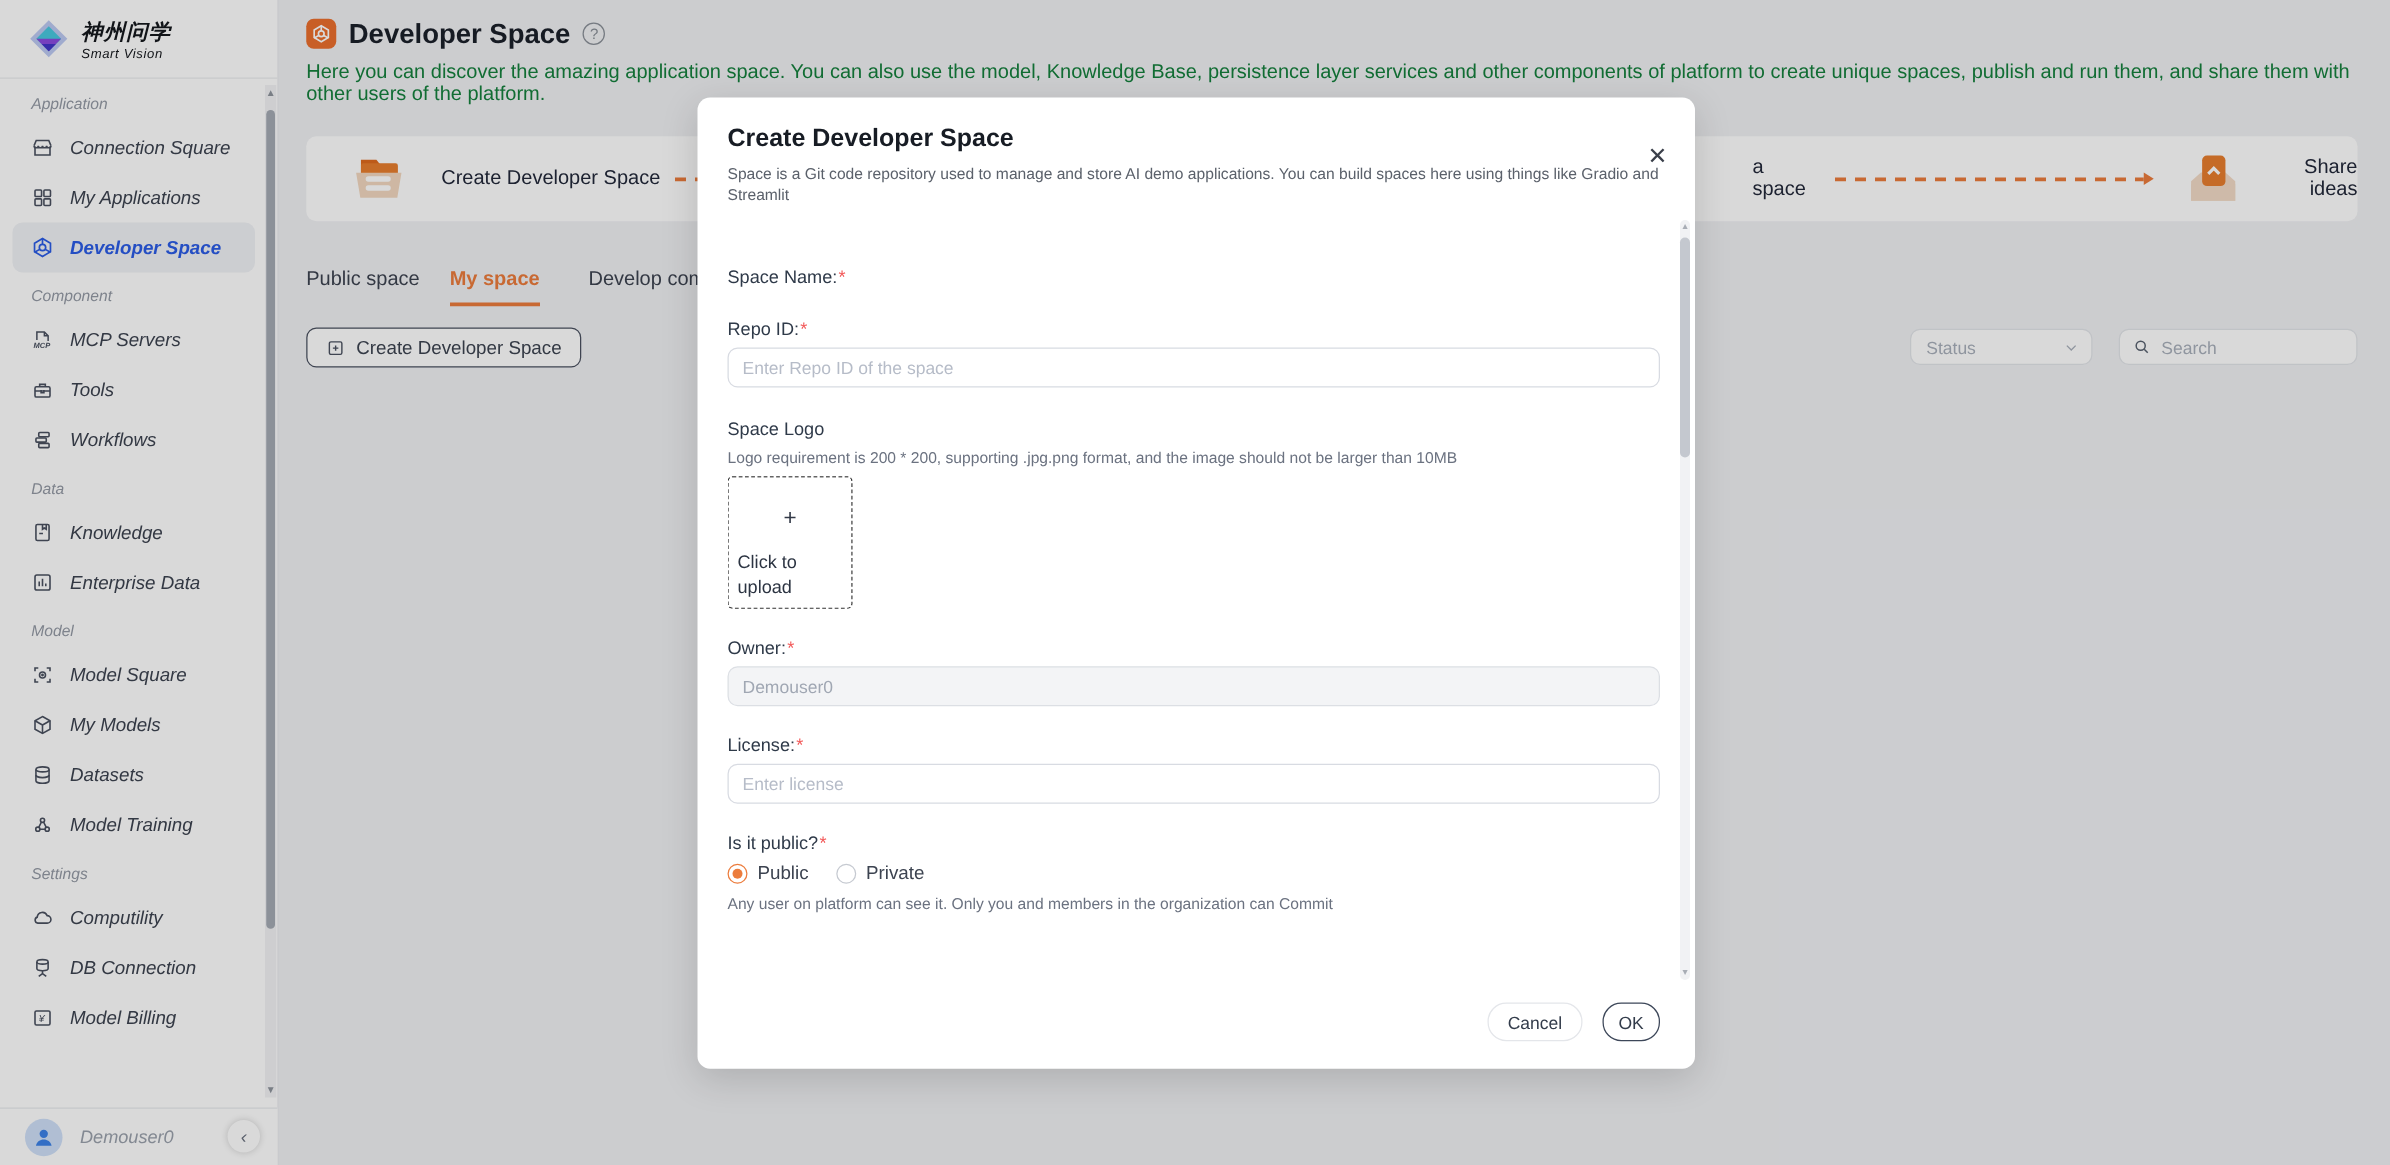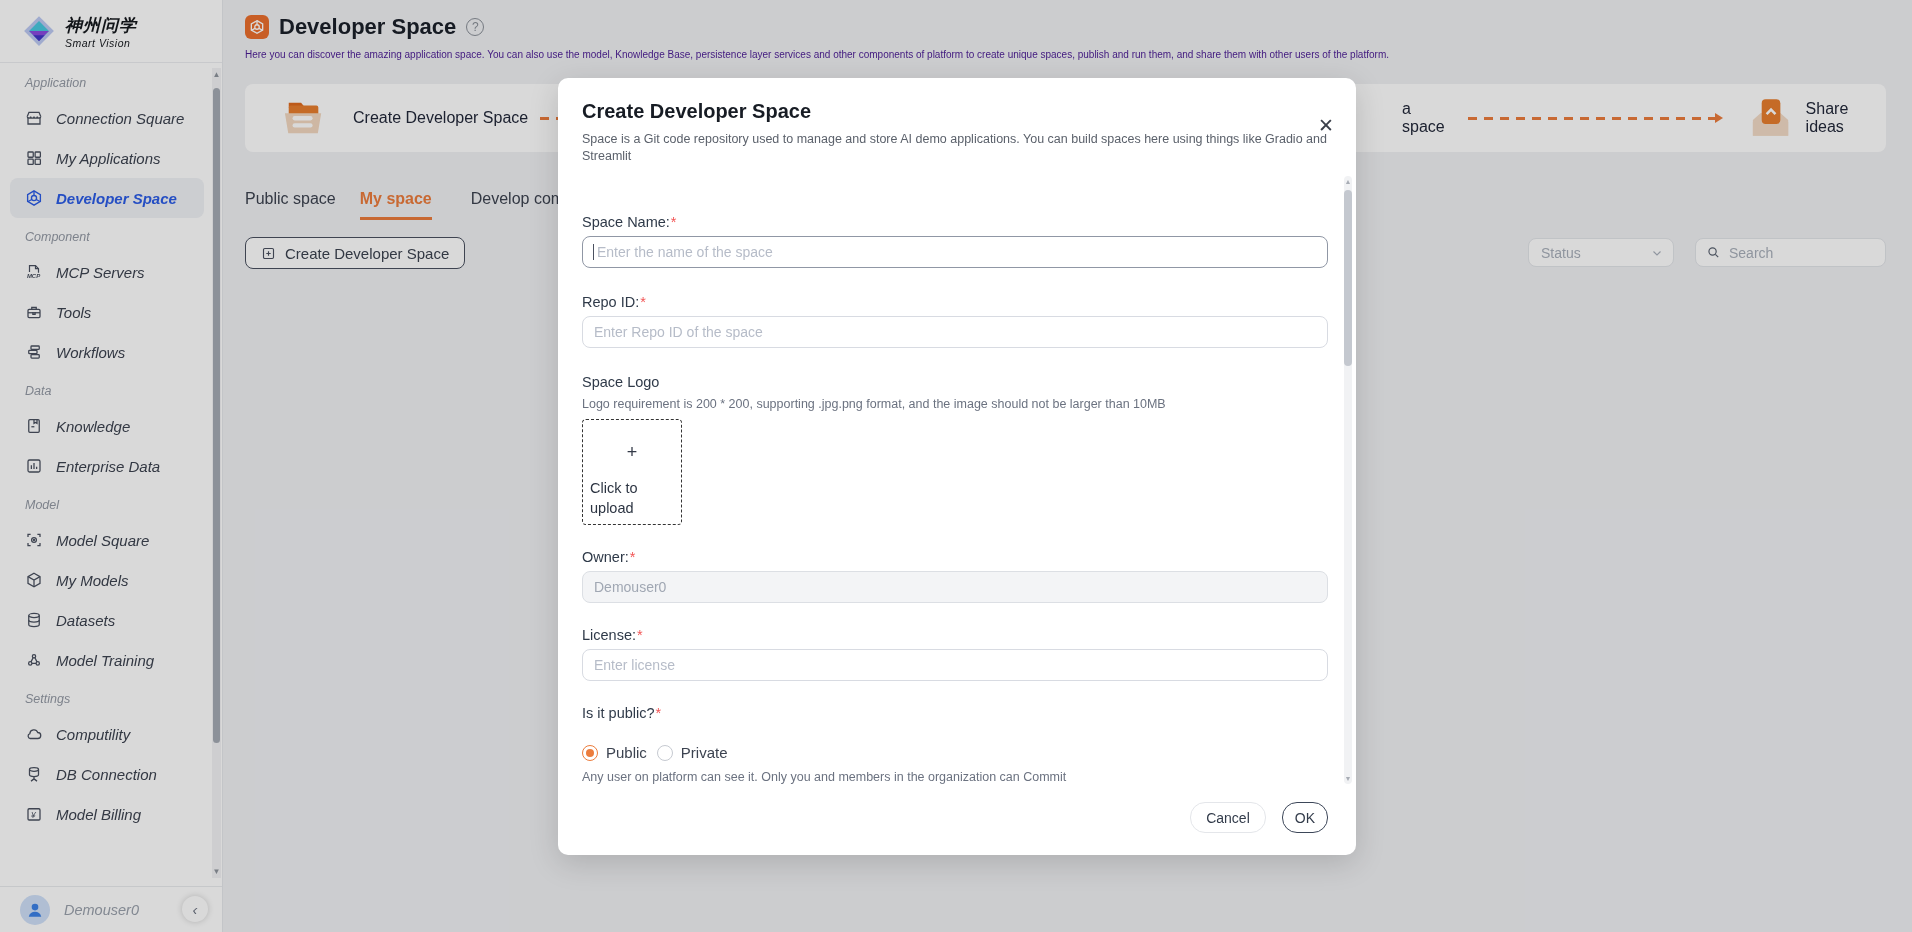--- a/index.html
+++ b/index.html
@@ -24,21 +24,21 @@
   .avatar { width:30px; height:30px; border-radius:50%; background:#cfe0f8; display:flex; align-items:center; justify-content:center; }
   .user-name { font-size:14.5px; color:#9aa1ac; }
   .collapse-btn { position:absolute; right:14px; top:9px; width:26px; height:26px; border-radius:50%; background:#fff; box-shadow:0 0 6px rgba(0,0,0,0.18); display:flex; align-items:center; justify-content:center; font-size:15px; color:#6b7280; cursor:pointer; }
 
   
   .main { position:absolute; left:223px; top:0; right:0; bottom:0; background:#f0f1f4; padding:14px 26px 0 22px; }
   .title-row { display:flex; align-items:center; gap:10px; }
   .app-ico { width:24px; height:24px; border-radius:6px; background:#ec6f2d; display:flex; align-items:center; justify-content:center; }
   .page-title { font-size:22px; font-weight:bold; color:#1b202a; }
   .help-ico { width:18px; height:18px; border-radius:50%; border:1.5px solid #8a9098; color:#8a9098; font-size:12px; display:flex; align-items:center; justify-content:center; }
-  .page-desc { margin-top:9px; font-size:10px; color:#4c1d95; }
+  .page-desc { margin-top:9px; font-size:16px; color:#15803d; }
   .banner { position:relative; margin-top:24px; height:68px; background:#ffffff; border-radius:8px; display:flex; align-items:center; padding-left:36px; overflow:hidden; }
   .step-label { font-size:16px; color:#23293a;margin-left:44px; }
   .dash-line { height:3px; background:repeating-linear-gradient(90deg,#ec7c3c 0 9px,transparent 9px 16px); }
   .arrow-head { width:0; height:0; border-left:8px solid #ec7c3c; border-top:5px solid transparent; border-bottom:5px solid transparent; }
   .banner-left-dash { width:580px; margin-left:12px; }
   .banner-right { position:absolute; left:1113px; top:0; height:68px; display:flex; align-items:center; }
   .tabs { margin-top:38px; display:flex; gap:24px; font-size:16px; color:#3d4350; }
   .tab { padding-bottom:9px; cursor:pointer; }
   .tab.active { color:#ec7c3c; font-weight:bold; border-bottom:3px solid #ec7c3c; }
   .tab-develop { margin-left:15px; }
@@ -63,21 +63,21 @@
   .f-input input { width:100%; height:32px; border:1px solid #d8dbe2; border-radius:8px; padding:0 11px; font-size:14px; color:#3c4350; outline:none; background:#fff; font-family:"Liberation Sans",sans-serif; }
   .f-input input::placeholder { color:#b6bcc8; }
   .f-input.focused input { border:1.5px solid #9097a5; }
   .caret { position:absolute; left:11px; top:8px; width:1px; height:16px; background:#4a5160; }
   .f-input input:disabled { background:#f3f4f6; color:#a0a7b3; border-color:#dcdfe4; }
   .gap26 { margin-top:26px; } .gap24 { margin-top:24px; }
   .f-hint { margin-top:7px; font-size:12.5px; color:#6b7280; }
   .upload-box { margin-top:8px; width:100px; height:106px; border:1px dashed #333; border-radius:4px; display:flex; flex-direction:column; cursor:pointer; padding:22px 7px 0; }
   .upload-plus { align-self:center; font-size:18px; color:#333a47; }
   .upload-text { margin-top:16px; font-size:14.5px; color:#2c3442; line-height:1.35; }
-  .radio-row { margin-top:23px; display:flex; gap:10px; }
+  .radio-row { margin-top:7px; display:flex; gap:22px; }
   .radio { display:flex; align-items:center; gap:8px; font-size:15px; color:#3c4350; cursor:pointer; }
   .r-circle { width:16px; height:16px; border-radius:50%; border:1px solid #c6cad1; background:#fff; display:flex; align-items:center; justify-content:center; }
   .radio.selected .r-circle { border:1.5px solid #ec7c3c; }
   .radio.selected .r-dot { width:8px; height:8px; border-radius:50%; background:#ec7c3c; }
   .m-footer { position:absolute; right:28px; bottom:22px; display:flex; gap:16px; }
   .btn { height:31px; border-radius:15px; background:#fff; font-size:14px; color:#333c4b; display:flex; align-items:center; cursor:pointer; font-family:"Liberation Sans",sans-serif; }
   .btn-cancel { border:1px solid #e4e6ea; padding:0 15px;text-align:right; }
   .btn-ok { border:1.5px solid #3d4759; padding:0 12px; }
   .m-scroll { position:absolute; right:4px; top:98px; width:8px; height:608px; background:#f1f2f4; border-radius:4px; }
   .m-thumb { position:absolute; left:0; top:14px; width:8px; height:176px; background:#c4c8cf; border-radius:4px; }
@@ -279,21 +279,21 @@
       <div class="banner-right">
         <span class="step-label">a space</span>
         <div class="dash-line" style="width:262px; margin-left:13px;"></div>
         <div class="arrow-head"></div>
         <svg width="50" height="46" viewBox="0 0 48 44" style="margin-left:24px;">
           <path d="M6 24l8-7h20l8 7v16H6z" fill="#f3dbc7"></path>
           <rect x="15" y="3" width="19" height="25" rx="4" fill="#e87e2e"></rect>
           <path d="M20 18l4.5-4.5L29 18" stroke="#ffffff" stroke-width="2.6" fill="none"></path>
           <path d="M6 26v14h36V26l-10 7H16z" fill="#f3dbc7"></path>
         </svg>
-        <span class="step-label" style="margin-left:12px;">Share ideas</span>
+        <span class="step-label" style="margin-left:12px;text-align:right;">Share ideas</span>
       </div>
     </div>
 
     <div class="tabs">
       <div class="tab">Public space</div>
       <div class="tab active">My space</div>
       <div class="tab tab-develop">Develop com</div>
     </div>
 
     <div class="toolbar">
@@ -322,24 +322,20 @@
 
   <div class="overlay"></div>
 
   <div class="modal">
     <div class="m-title">Create Developer Space</div>
     <div class="m-sub">Space is a Git code repository used to manage and store AI demo applications. You can build spaces here using things like Gradio and Streamlit</div>
     <div class="m-close">✕</div>
 
     <div class="m-body">
       <div class="f-label"><span>Space Name:</span><span class="req">*</span></div>
-      <div class="f-input focused">
-        <input style="padding-left: 14px;" placeholder="Enter the name of the space">
-        <div class="caret"></div>
-      </div>
 
       <div class="f-label gap26"><span>Repo ID:</span><span class="req">*</span></div>
       <div class="f-input">
         <input placeholder="Enter Repo ID of the space" style="">
       </div>
 
       <div class="f-label gap26">Space Logo</div>
       <div class="f-hint">Logo requirement is 200 * 200, supporting .jpg.png format, and the image should not be larger than 10MB</div>
       <div class="upload-box">
         <span class="upload-plus">+</span>

